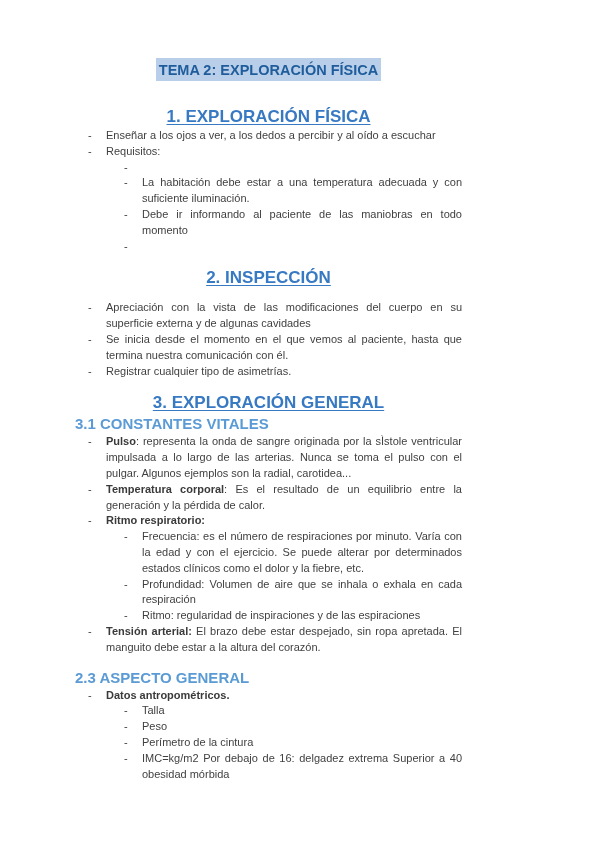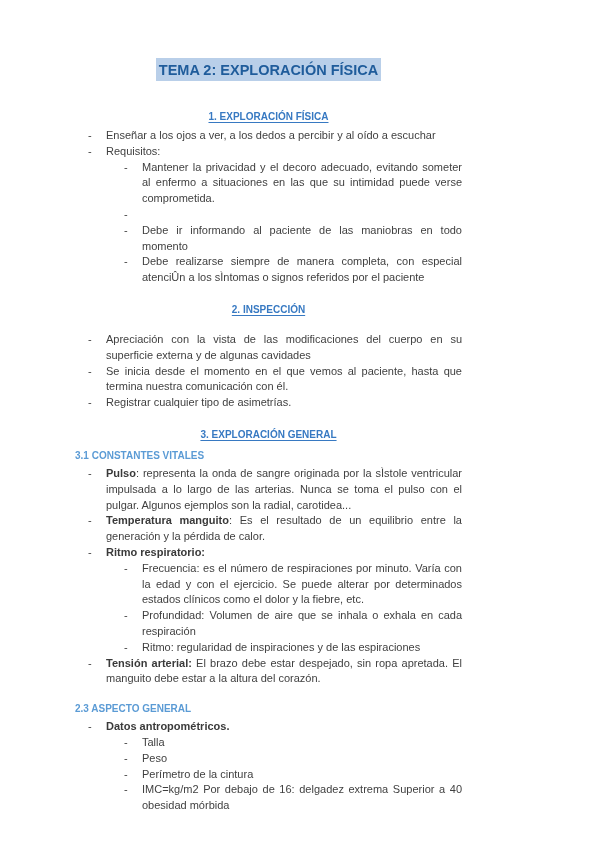--- a/index.html
+++ b/index.html
@@ -29,32 +29,32 @@
     background: #b9cfe9;
     color: #1f5c9b;
     font-weight: bold;
     font-size: 14.5px;
     padding: 2px 3px 1px 3px;
   }
   .sec-heading {
     text-align: center;
     color: #3779c2;
     font-weight: bold;
-    font-size: 10px;
+    font-size: 17px;
     line-height: 19px;
     text-decoration: underline;
     text-underline-offset: 2px;
     margin: 0 0 2px 0;
   }
   .sec-heading.s2 { margin-top: 14px; margin-bottom: 13px; }
   .sec-heading.s3 { margin-top: 14px; margin-bottom: 0; }
   .sub-heading {
     color: #5b9bd5;
     font-weight: bold;
-    font-size: 10px;
+    font-size: 15px;
     line-height: 17px;
     text-align: left;
     margin: 3px 0 2px 0;
   }
   .sub-heading.s32 { margin-top: 13px; }
   .li {
     display: flex;
     font-size: 11px;
     line-height: 15.8px;
   }
@@ -85,32 +85,31 @@
   <div class="li l1">
     <span class="dash">-</span>
     <span class="txt">Enseñar a los ojos a ver, a los dedos a percibir y al oído a escuchar</span>
   </div>
   <div class="li l1">
     <span class="dash">-</span>
     <span class="txt">Requisitos:</span>
   </div>
   <div class="li l2">
     <span class="dash">-</span>
-    <span class="txt">Mantener la privacidad y el decoro adecuado, evitando someter al enfermo a situaciones en las que su intimidad puede verse comprometida.</span>
   </div>
   <div class="li l2">
     <span class="dash">-</span>
+    <span class="txt">La habitación debe estar a una temperatura adecuada y con suficiente iluminación.</span>
   </div>
   <div class="li l2">
     <span class="dash">-</span>
     <span class="txt">Debe ir informando al paciente de las maniobras en todo momento</span>
   </div>
   <div class="li l2">
     <span class="dash">-</span>
-    <span class="txt">Debe realizarse siempre de manera completa, con especial atenciÛn a los sÌntomas o signos referidos por el paciente</span>
   </div>
 
   <div class="sec-heading s2">2. INSPECCIÓN</div>
 
   <div class="li l1">
     <span class="dash">-</span>
     <span class="txt">Apreciación con la vista de las modificaciones del cuerpo en su superficie externa y de algunas cavidades</span>
   </div>
   <div class="li l1">
     <span class="dash">-</span>
@@ -124,21 +123,21 @@
   <div class="sec-heading s3">3. EXPLORACIÓN GENERAL</div>
 
   <div class="sub-heading">3.1 CONSTANTES VITALES</div>
 
   <div class="li l1">
     <span class="dash">-</span>
     <span class="txt"><b>Pulso</b><span>: representa la onda de sangre originada por la sÌstole ventricular impulsada a lo largo de las arterias. Nunca se toma el pulso con el pulgar. Algunos ejemplos son la radial, carotidea...</span></span>
   </div>
   <div class="li l1">
     <span class="dash">-</span>
-    <span class="txt"><b>Temperatura manguito</b><span>: Es el resultado de un equilibrio entre la generación y la pérdida de calor.</span></span>
+    <span class="txt"><b>Temperatura corporal</b><span>: Es el resultado de un equilibrio entre la generación y la pérdida de calor.</span></span>
   </div>
   <div class="li l1">
     <span class="dash">-</span>
     <span class="txt"><b>Ritmo respiratorio:</b></span>
   </div>
   <div class="li l2">
     <span class="dash">-</span>
     <span class="txt">Frecuencia: es el número de respiraciones por minuto. Varía con la edad y con el ejercicio. Se puede alterar por determinados estados clínicos como el dolor y la fiebre, etc.</span>
   </div>
   <div class="li l2">

